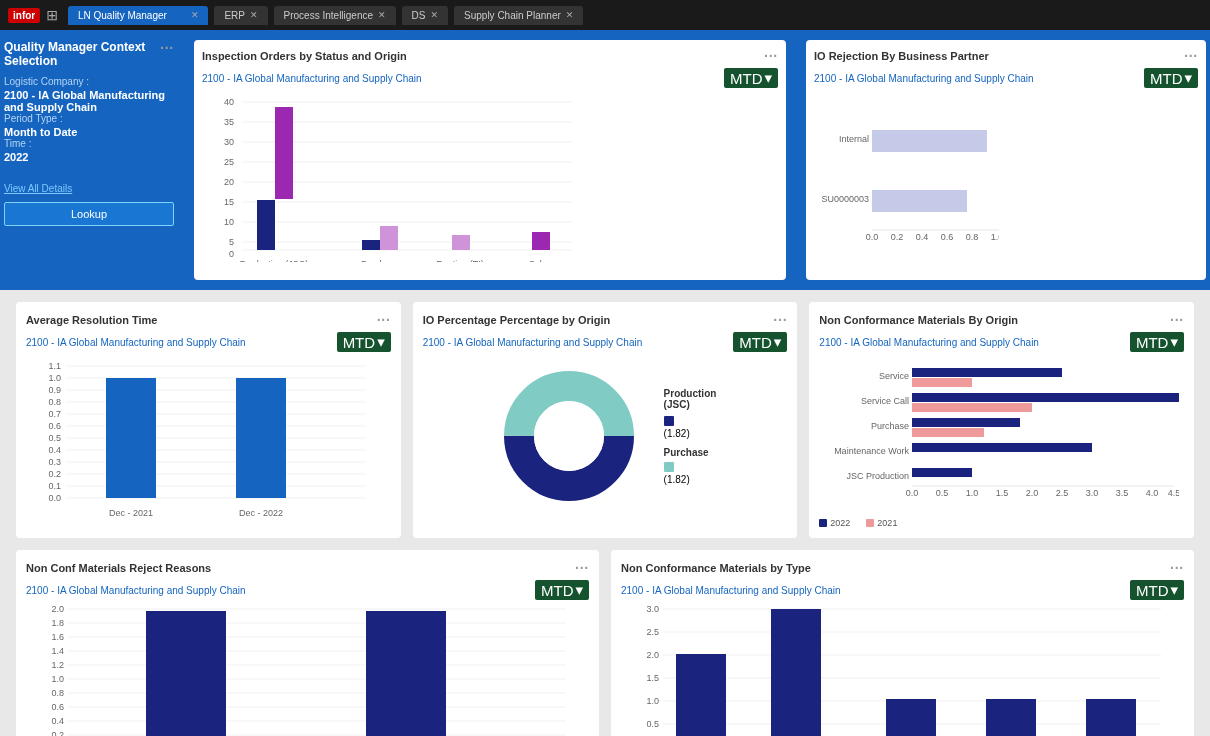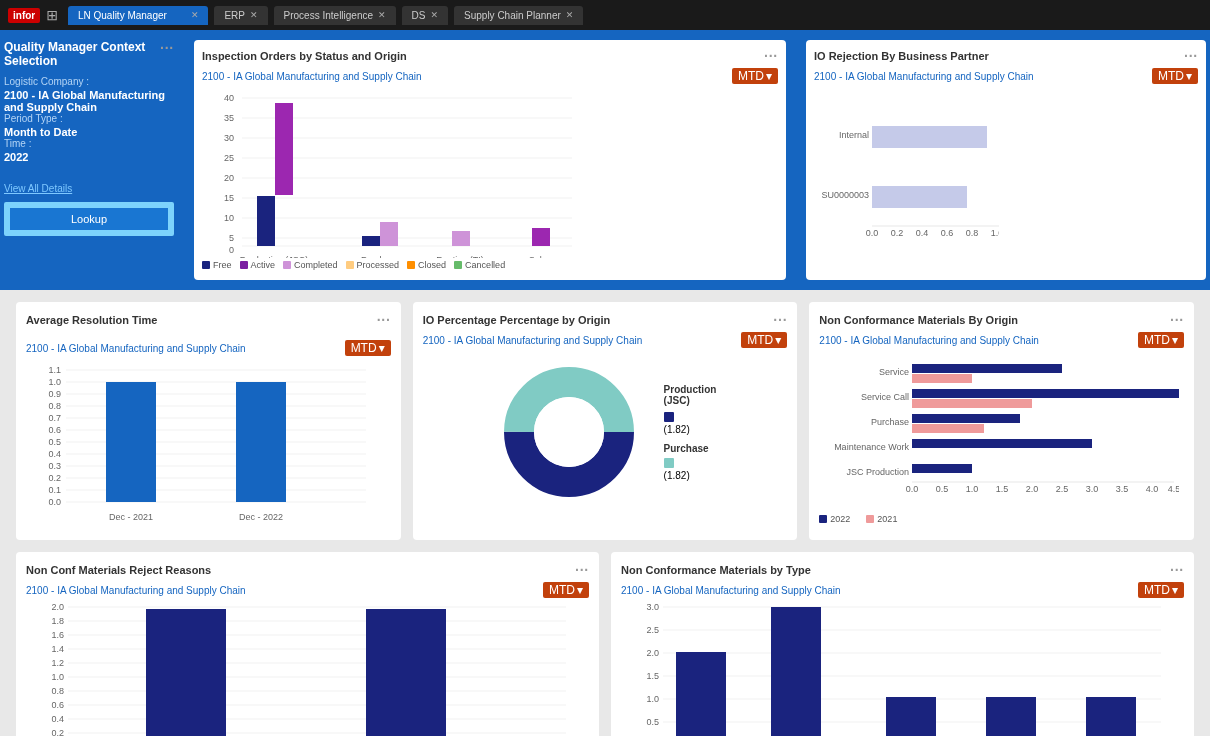--- a/index.html
+++ b/index.html
@@ -15,28 +15,28 @@
 
     
     .blue-section { background: #1565c0; padding: 10px 4px; display: flex; gap: 20px; min-height: 260px; }
 
     
     .context-panel { background: transparent; width: 170px; flex-shrink: 0; }
     .panel-title { color: #fff; font-size: 12px; font-weight: bold; margin-bottom: 8px; display: flex; justify-content: space-between; }
     .context-label { color: #b3d4f5; font-size: 10px; margin-bottom: 2px; }
     .context-value { color: #fff; font-size: 11px; font-weight: bold; }
     .view-all-link { color: #7ec8ff; font-size: 10px; text-decoration: underline; margin-top: 20px; display: block; cursor: pointer; }
-    .lookup-btn { background: #1976d2; color: #fff; border: 6px solid #7dd3fc; font-size: 11px; padding: 5px 20px; margin-top: 8px; cursor: pointer; width: 100%; border-radius: 2px; }
+    .lookup-btn { background: #1976d2; color: #fff; border: 1px solid #7dd3fc; font-size: 11px; padding: 5px 20px; margin-top: 8px; cursor: pointer; width: 100%; border-radius: 2px; }
 
     
     .blue-chart-panel { background: #fff; border-radius: 4px; flex: 1; padding: 8px; min-width: 0; position: relative; }
     .blue-chart-panel.wide { flex: 1.5; }
     .chart-title { font-size: 11px; font-weight: bold; color: #333; margin-bottom: 4px; display: flex; justify-content: space-between; align-items: center; }
     .chart-subtitle { font-size: 10px; color: #1565c0; margin-bottom: 4px; display: flex; justify-content: space-between; align-items: center; }
-    .mtd-badge { background: #c2410c; color: #fff; font-size: 12px; padding: 1px 6px; border-radius: 2px; cursor: pointer; display: flex; align-items: center; gap: 2px; }
+    .mtd-badge { background: #14532d; color: #fff; font-size: 15px; padding: 1px 6px; border-radius: 2px; cursor: pointer; display: flex; align-items: center; gap: 2px; }
     .dots-menu { color: #999; cursor: pointer; font-size: 14px; }
 
     
     .bottom-section { padding: 12px 16px; display: grid; grid-template-columns: 1fr 1fr 1fr; gap: 12px; }
     .chart-panel { background: #fff; border-radius: 4px; padding: 10px; position: relative; }
 
     
     .bottom-row3 { padding: 0 16px 12px; display: grid; grid-template-columns: 1fr 1fr; gap: 12px; }
     .chart-panel-wide { background: #fff; border-radius: 4px; padding: 10px; }
 
@@ -134,28 +134,20 @@
 
       <rect x="250" y="143" width="18" height="15" fill="#ce93d8"></rect>
 
       <rect x="330" y="140" width="18" height="18" fill="#9c27b0"></rect>
 
       <text x="72" y="175" class="axis-label" text-anchor="middle">Production (JSC)</text>
       <text x="178" y="175" class="axis-label" text-anchor="middle">Purchase</text>
       <text x="258" y="175" class="axis-label" text-anchor="middle">Routing (TI)</text>
       <text x="338" y="175" class="axis-label" text-anchor="middle">Sales</text>
     </svg>
-    <div style="display:flex;flex-wrap:wrap;gap:2px;margin-top:2px;">
-      <div class="legend-item"><span class="legend-dot" style="background:#1a237e"></span>Free</div>
-      <div class="legend-item"><span class="legend-dot" style="background:#7b1fa2"></span>Active</div>
-      <div class="legend-item"><span class="legend-dot" style="background:#ce93d8"></span>Completed</div>
-      <div class="legend-item"><span class="legend-dot" style="background:#ffcc80"></span>Processed</div>
-      <div class="legend-item"><span class="legend-dot" style="background:#ff8f00"></span>Closed</div>
-      <div class="legend-item"><span class="legend-dot" style="background:#66bb6a"></span>Cancelled</div>
-    </div>
   </div>
 
   <div class="blue-chart-panel">
     <div class="chart-title">
       <span>IO Rejection By Business Partner</span>
       <span class="dots-menu">···</span>
     </div>
     <div class="chart-subtitle">
       <span>2100 - IA Global Manufacturing and Supply Chain</span>
       <span class="mtd-badge">
@@ -178,21 +170,21 @@
       <text x="158" y="148" class="axis-label" text-anchor="middle">0.8</text>
       <text x="183" y="148" class="axis-label" text-anchor="middle">1.0</text>
     </svg>
   </div>
 
 </div>
 
 <div class="bottom-section">
 
   <div class="chart-panel">
-    <div class="chart-title" style="margin-bottom:12px;">
+    <div class="chart-title" style="margin-bottom:4px;">
       <span>Average Resolution Time</span>
       <span class="dots-menu">···</span>
     </div>
     <div class="chart-subtitle">
       <span style="color:#1565c0;font-size:10px;">2100 - IA Global Manufacturing and Supply Chain</span>
       <span class="mtd-badge">
         <span>MTD</span> ▾
       </span>
     </div>
     <svg width="360" height="170">

